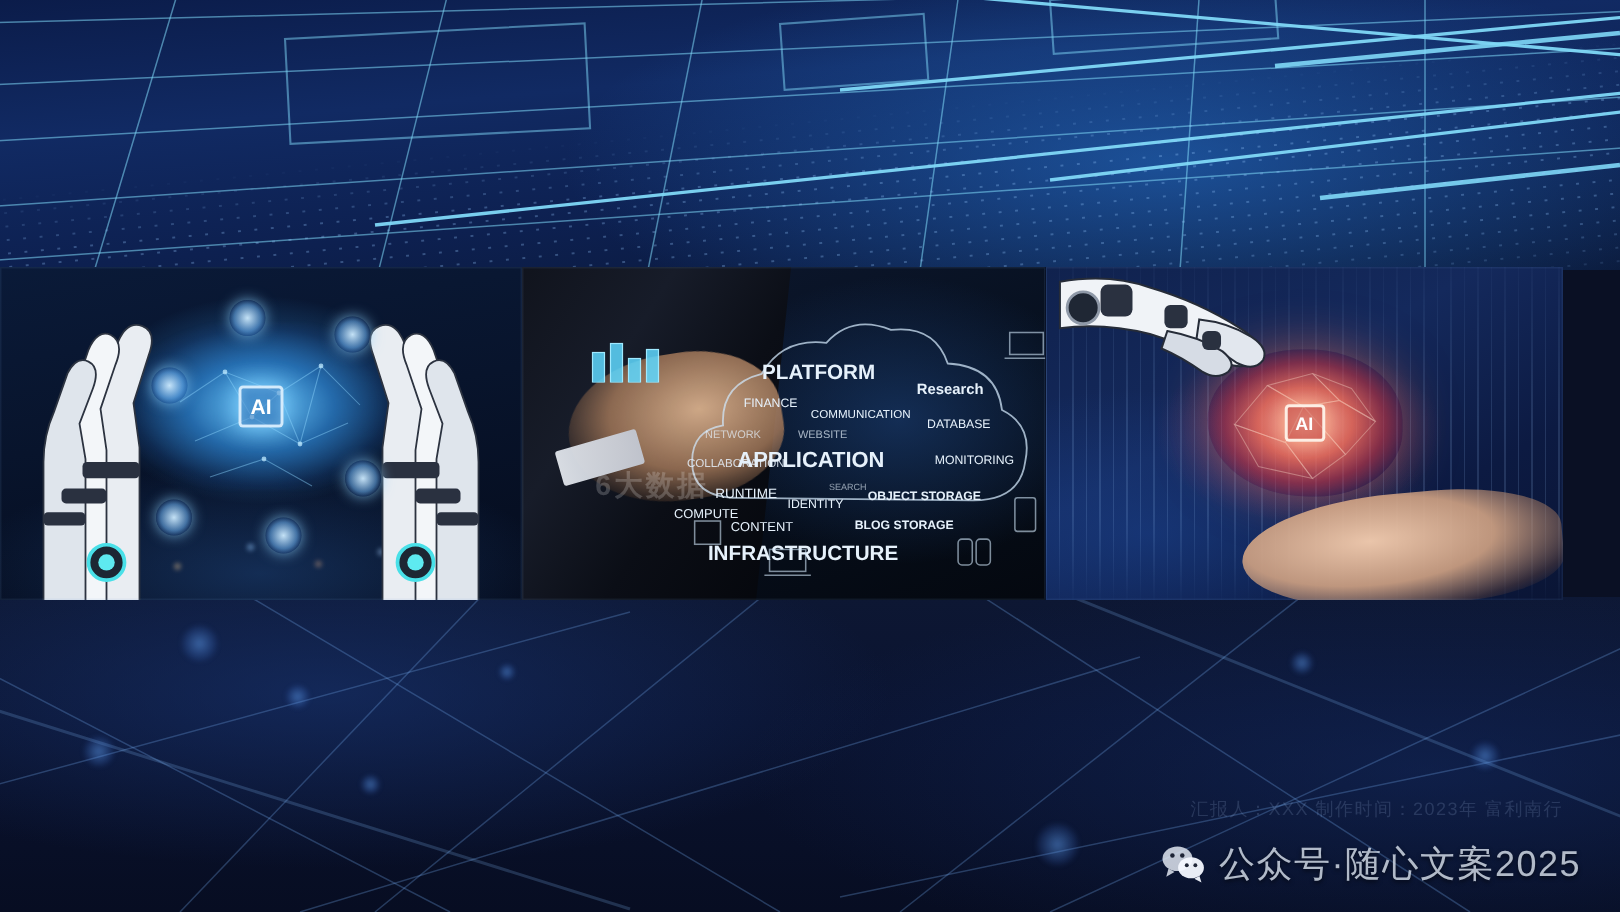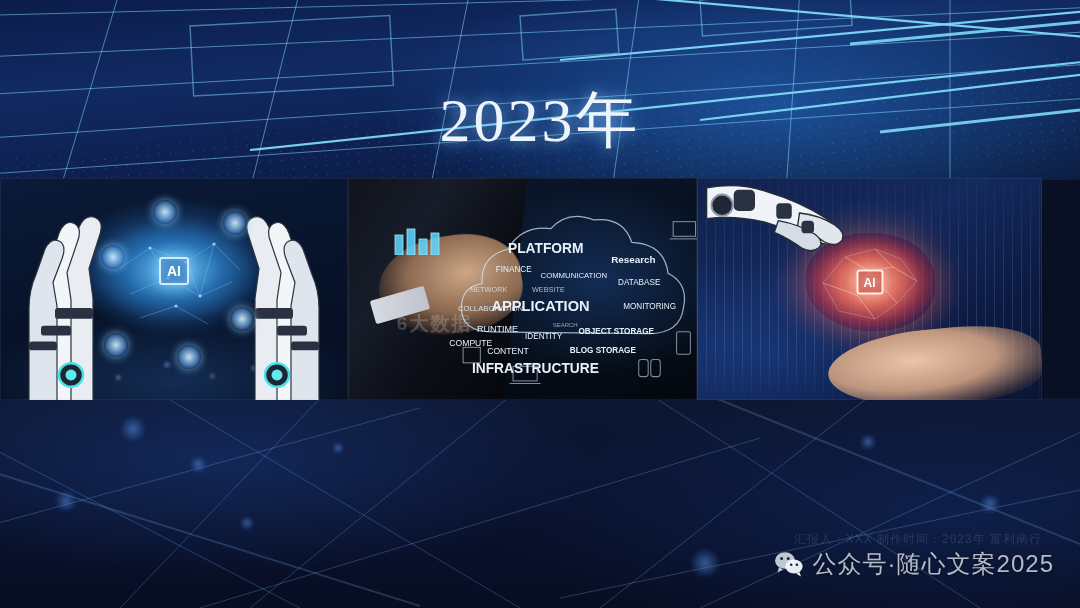--- a/index.html
+++ b/index.html
@@ -139,21 +139,21 @@
              font-size:44px; letter-spacing:1px;
              text-shadow:0 2px 10px rgba(0,0,0,.75), 0 0 22px rgba(40,90,170,.45); }
   .heading .l2 { display:block; }
 
   
   .credit { position:absolute; left:0; top:531px; width:1080px; text-align:right;
             padding-right:38px; z-index:8;
             font-size:12px; color:rgba(150,175,215,.20); letter-spacing:1px; }
 
   
-  .wechat { position:absolute; right:26px; top:548px; z-index:9;
+  .wechat { position:absolute; right:26px; top:560px; z-index:9;
             display:flex; align-items:center; gap:9px; }
   .wechat .wx-label { font-size:24px; color:rgba(226,234,246,.78); letter-spacing:1px;
             text-shadow:0 1px 3px rgba(0,0,0,.6); }
   .wx-icon { width:30px; height:26px; position:relative; flex:0 0 auto; }
 </style>
 </head>
 <body>
 
 <div class="slide">
 
@@ -184,21 +184,20 @@
       </g>
       <g fill="none" stroke="#7fd8f7" stroke-opacity=".5" stroke-width="1.4">
         <rect x="520" y="16" width="96" height="44" transform="rotate(-4 520 16)"></rect>
         <rect x="700" y="0" width="150" height="36" transform="rotate(-4 700 0)"></rect>
         <rect x="190" y="26" width="200" height="70" transform="rotate(-3 190 26)"></rect>
       </g>
     </svg>
     <div class="dotmatrix"></div>
   </div>
 
-  <div class="year">2023年</div>
 
   <div class="band">
 
     <div class="photo p1">
       <div class="p1-bg"></div>
       <div class="p1-city"></div>
       <div class="brain-blue"></div>
       <svg class="rhand l" viewBox="0 0 90 230" preserveAspectRatio="none">
         <g fill="#e9edf2" stroke="#2c3340" stroke-width="1.2">
           <path d="M34 226 L34 120 Q34 96 46 78 L58 46 Q64 32 74 36 Q84 40 78 56 L68 88 L72 118 L72 226 Z"></path>

